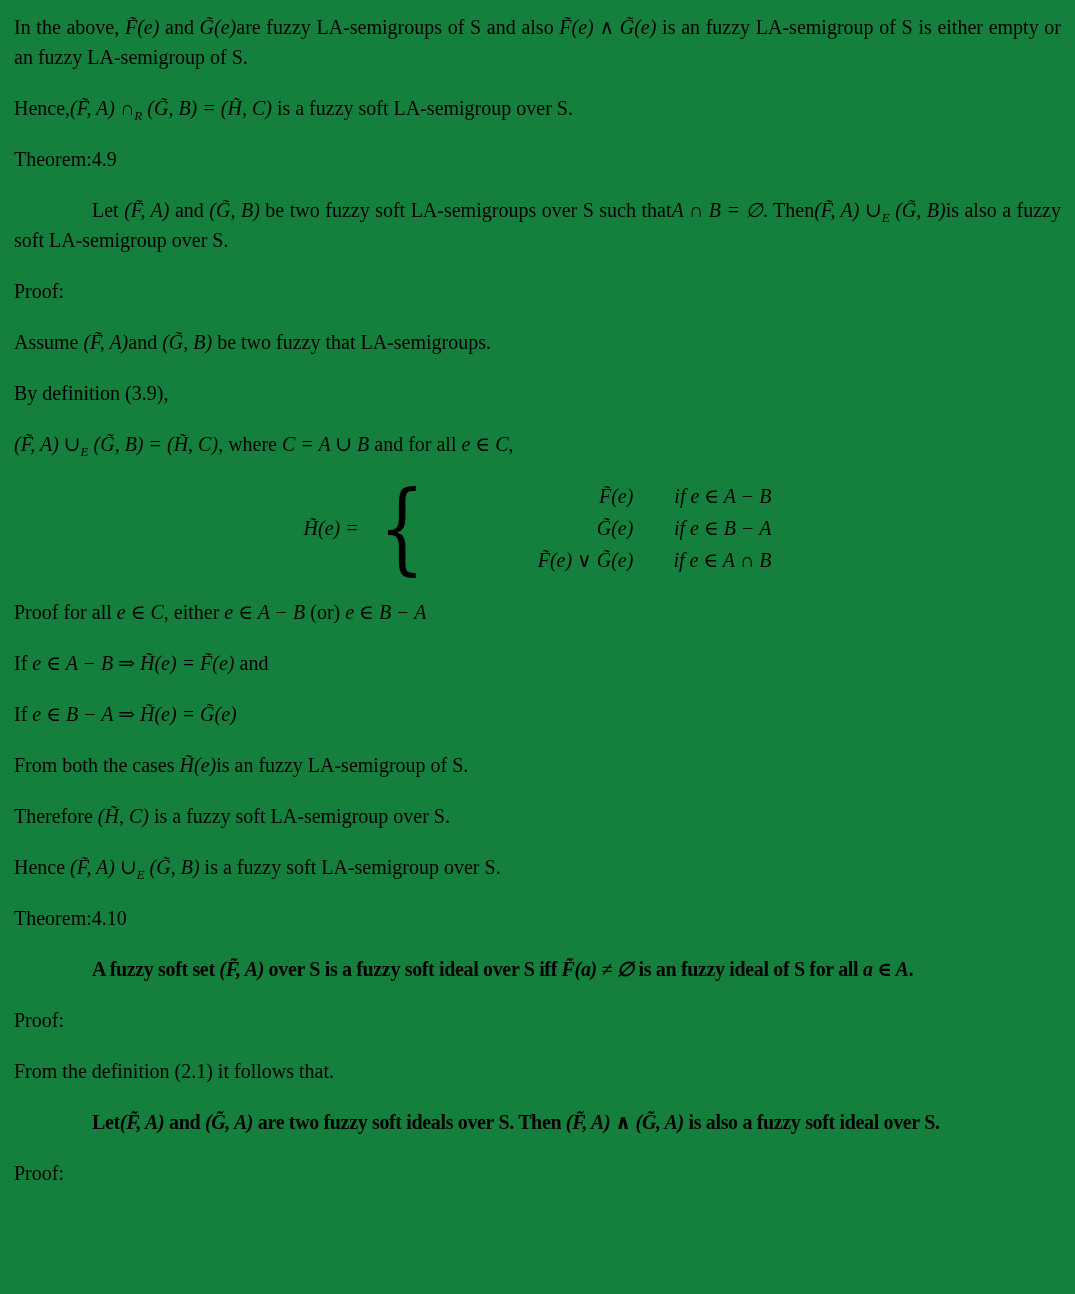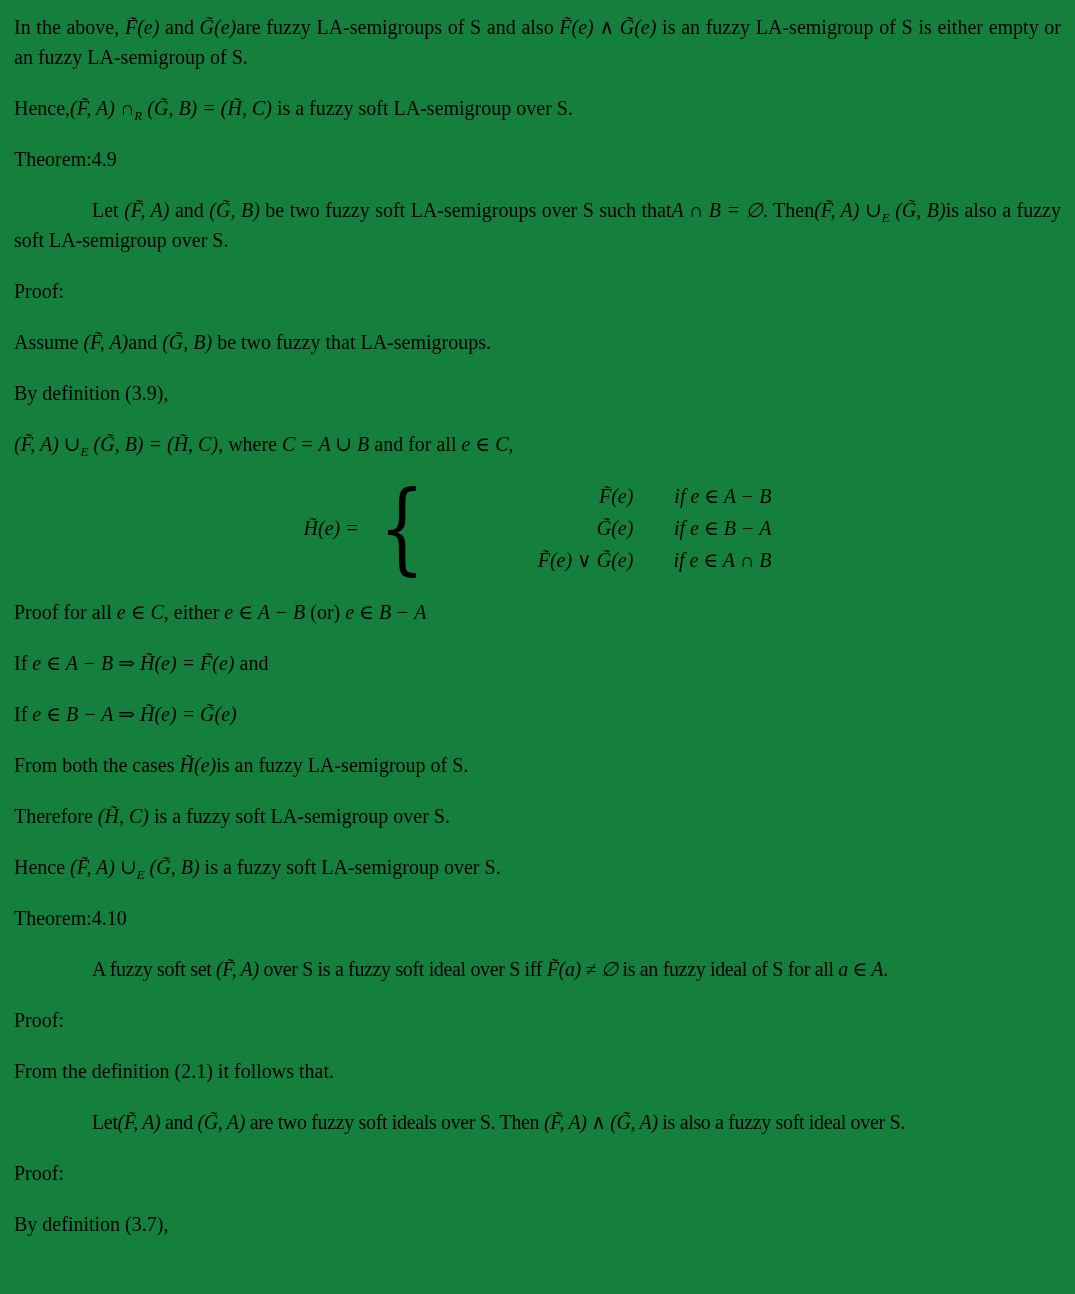--- a/index.html
+++ b/index.html
@@ -12,21 +12,21 @@
     color:#000000;
     font-family:"Liberation Serif","DejaVu Serif",serif;
     font-size:20px;
     line-height:30px;
     overflow:hidden;
   }
   .para{margin:0 0 21px 0;}
   .para.heading{font-weight:normal;}
   .para.justify{text-align:justify;}
   .para.indent{text-indent:78px;}
-  .para.nowrap{white-space:nowrap;letter-spacing:-0.35px;}
+  .para.nowrap{white-space:nowrap;letter-spacing:-0.35px;font-weight:bold;}
   .mi{font-style:italic;text-align:right;}
   sub.mi{font-size:13px;line-height:0;vertical-align:-5px;}
   .equation{
     display:flex;
     align-items:center;
     justify-content:center;
     height:96px;
     margin:0 0 21px 0;
   }
   .eq-lhs{white-space:pre;}
@@ -80,16 +80,15 @@
       <div class="para body"><span>If </span><span class="mi">e ∈ B − A ⇒ H̃(e) = G̃(e)</span></div>
       <div class="para body"><span>From both the cases </span><span class="mi">H̃(e)</span><span>is an fuzzy LA-semigroup of S.</span></div>
       <div class="para body"><span>Therefore </span><span class="mi">(H̃, C)</span><span> is a fuzzy soft LA-semigroup over S.</span></div>
       <div class="para body"><span>Hence </span><span class="mi">(F̃, A) ∪</span><sub class="mi">E</sub><span class="mi"> (G̃, B)</span><span> is a fuzzy soft LA-semigroup over S.</span></div>
       <div class="para heading"><span>Theorem:4.10</span></div>
       <div class="para body indent nowrap"><span>A fuzzy soft set </span><span class="mi">(F̃, A)</span><span> over S is a fuzzy soft ideal over S iff </span><span class="mi">F̃(a) ≠ ∅</span><span> is an fuzzy ideal of S for all </span><span class="mi">a ∈ A</span><span>.</span></div>
       <div class="para heading"><span>Proof:</span></div>
       <div class="para body"><span>From the definition (2.1) it follows that.</span></div>
       <div class="para body indent nowrap"><span>Let</span><span class="mi">(F̃, A)</span><span> and </span><span class="mi">(G̃, A)</span><span> are two fuzzy soft ideals over S. Then </span><span class="mi">(F̃, A) ∧ (G̃, A)</span><span> is also a fuzzy soft ideal over S.</span></div>
       <div class="para heading"><span>Proof:</span></div>
-      <div class="para body"><span>By definition (3.7),</span></div>
     </div>
 
 </div>
 
 </body></html>

